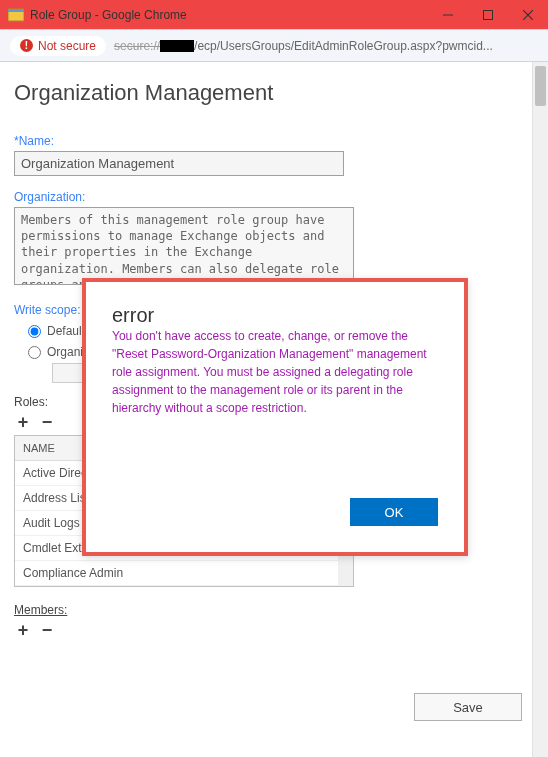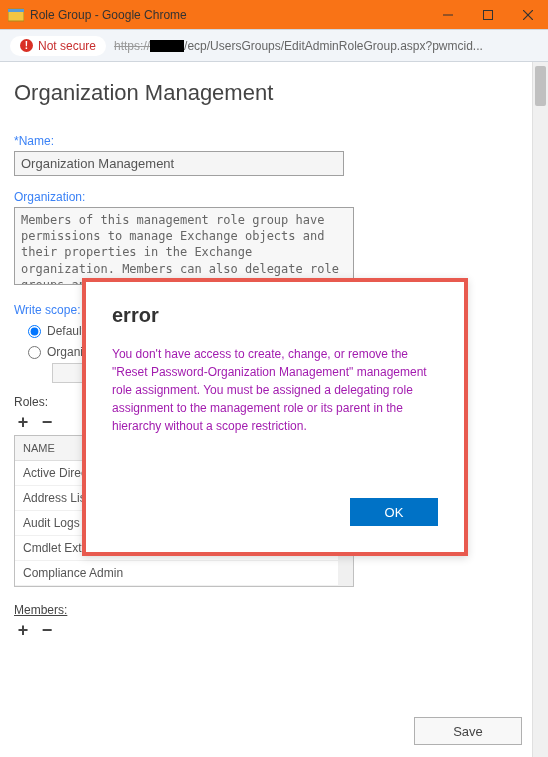--- a/index.html
+++ b/index.html
@@ -1,20 +1,20 @@
 <!DOCTYPE html>
 <html><head>
 <meta charset="utf-8">
 <style>
 * { box-sizing: border-box; margin: 0; padding: 0; }
 body { font-family: "Segoe UI", Arial, sans-serif; background: #e8eef5; width: 548px; height: 757px; overflow: hidden; position: relative; }
 
 .window { background: #e8eef5; width: 100%; height: 100%; display: flex; flex-direction: column; }
 
-.titlebar { display: flex; align-items: center; height: 30px; padding: 0 0 0 8px; background: #f97316; border-bottom: 1px solid #d0d6dd; }
+.titlebar { display: flex; align-items: center; height: 30px; padding: 0 0 0 8px; background: #ef4444; border-bottom: 1px solid #d0d6dd; }
 .titlebar .app-icon { width: 16px; height: 16px; margin-right: 6px; }
 .titlebar .title { font-size: 12px; color: #333; flex: 1; }
 .titlebar .win-btn { width: 40px; height: 30px; display: flex; align-items: center; justify-content: center; font-size: 13px; color: #333; cursor: pointer; }
 .titlebar .win-btn svg { width: 10px; height: 10px; }
 
 .addressbar { display: flex; align-items: center; height: 32px; padding: 0 10px; background: #f2f5f9; border-bottom: 1px solid #d0d6dd; gap: 8px; }
 .not-secure { display: flex; align-items: center; gap: 5px; font-size: 12px; color: #c72e2e; background: #fff; border-radius: 12px; padding: 3px 10px; }
 .not-secure .icon { width: 13px; height: 13px; background: #d93025; border-radius: 50%; color: #fff; display: flex; align-items: center; justify-content: center; font-size: 10px; font-weight: bold; }
 .url { font-size: 12px; color: #666; flex: 1; white-space: nowrap; overflow: hidden; text-overflow: ellipsis; }
 .url .strike { text-decoration: line-through; color: #999; }
@@ -43,26 +43,26 @@
 .toolbar { display: flex; gap: 6px; margin: 4px 0; }
 .icon-btn { width: 18px; height: 18px; display: flex; align-items: center; justify-content: center; font-size: 18px; font-weight: bold; color: #444; cursor: pointer; }
 
 .list-box { width: 340px; border: 1px solid #c0c0c0; margin-top: 4px; position: relative; }
 .list-header { background: #f4f4f4; padding: 6px 8px; font-size: 11px; color: #555; border-bottom: 1px solid #ddd; }
 .list-body { max-height: 128px; overflow-y: auto; }
 .list-item { padding: 5px 8px; font-size: 12px; color: #555; border-bottom: 1px solid #f0f0f0; }
 .list-scroll { position: absolute; right: 0; top: 28px; bottom: 0; width: 15px; background: #f0f0f0; }
 .list-scroll-thumb { position: absolute; top: 2px; left: 2px; right: 2px; height: 30px; background: #c0c0c0; }
 
-.footer { position: absolute; bottom: 12px; right: 26px; display: flex; gap: 12px; }
+.footer { position: absolute; bottom: 36px; right: 26px; display: flex; gap: 12px; }
 .btn { width: 108px; height: 28px; border: 1px solid #b0b0b0; background: #f8f8f8; font-size: 13px; color: #444; cursor: pointer; }
 
 
 .modal { position: absolute; left: 82px; top: 278px; width: 386px; height: 278px; background: #fff; border: 4px solid #e85a4f; box-shadow: 0 2px 8px rgba(0,0,0,0.15); padding: 22px 26px; z-index: 100; }
-.modal h2 { font-size: 20px; font-weight: 700; color: #333; margin-bottom: 18px; }
+.modal h2 { font-size: 20px; font-weight: 400; color: #333; }
 .modal p { font-size: 12px; color: #a21caf; line-height: 1.5; }
 .modal .ok-btn { position: absolute; right: 26px; bottom: 26px; width: 88px; height: 28px; background: #0072c6; color: #fff; border: none; font-size: 13px; cursor: pointer; margin-top: 36px; }
 </style>
 </head>
 <body>
 
 <div class="window">
 
   <div class="titlebar">
     <span class="app-icon">
@@ -89,21 +89,21 @@
         </svg>
       </div>
   </div>
 
   <div class="addressbar">
     <div class="not-secure">
       <span class="icon">!</span>
       <span>Not secure</span>
     </div>
     <div class="url">
-      <span class="strike">https://</span><span class="redact"></span><span>/ecp/UsersGroups/EditAdminRoleGroup.aspx?pwmcid...</span>
+      <span class="strike">secure://</span><span class="redact"></span><span>/ecp/UsersGroups/EditAdminRoleGroup.aspx?pwmcid...</span>
     </div>
   </div>
 
   <div class="content-wrap">
     <div class="content">
 
       <h1>Organization Management</h1>
 
       <label class="field-label req">Name:</label>
       <input class="text-input" value="Organization Management" style="">

